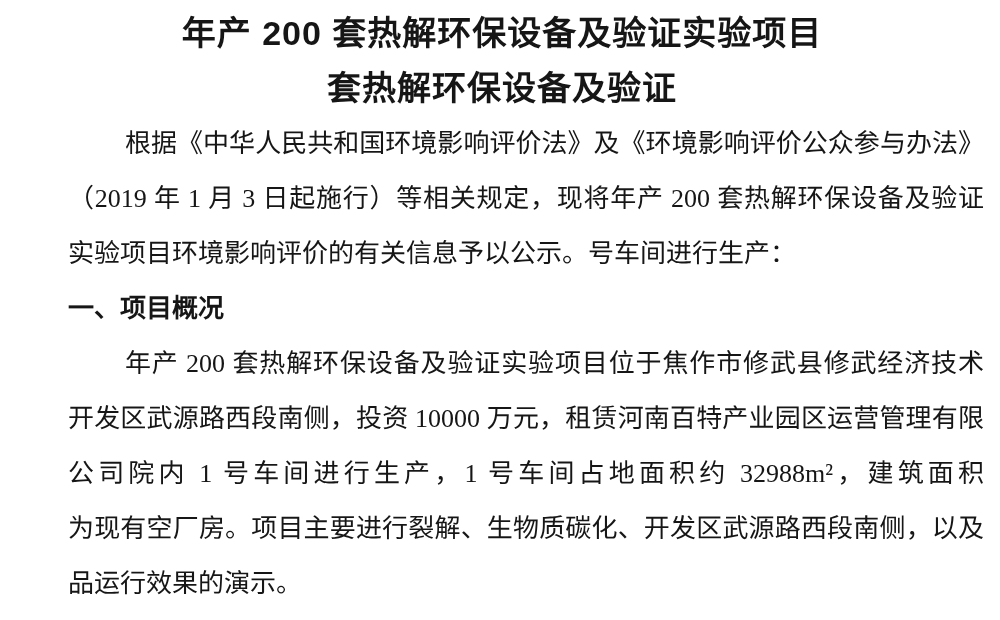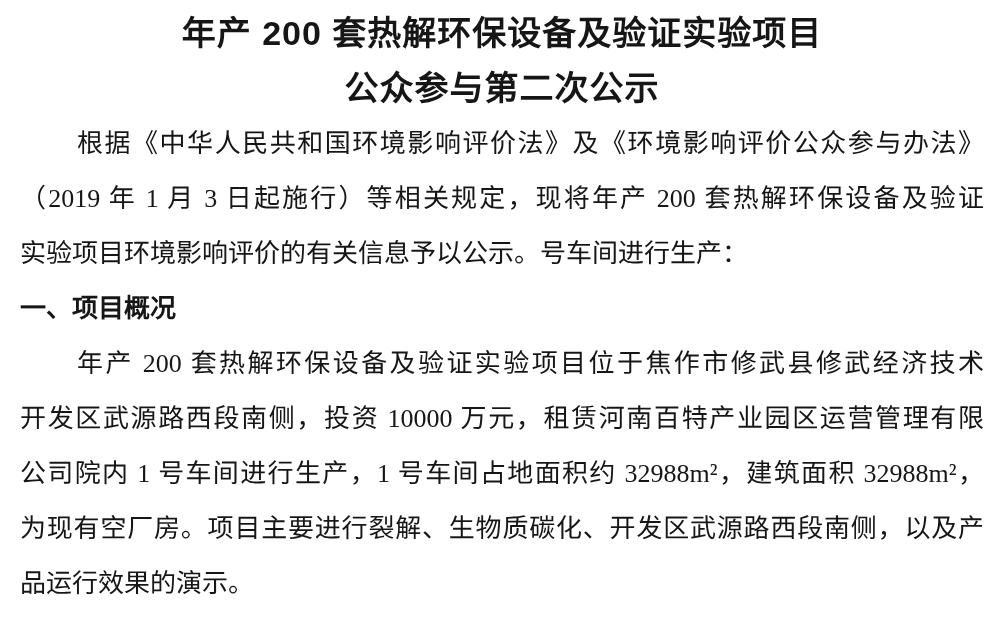--- a/index.html
+++ b/index.html
@@ -28,41 +28,42 @@
     line-height: 55px;
     height: 55px;
     letter-spacing: 1px;
     overflow: hidden;
   }
   .line {
     font-size: 26px;
     line-height: 55px;
     height: 55px;
     overflow: hidden;
+    margin-left: 48px;
   }
   .just {
     text-align: justify;
     text-align-last: justify;
   }
   .first {
     text-indent: 57px;
   }
   .heading {
     text-align: left;
     font-weight: bold;
   }
 </style>
 </head>
 <body>
 
 <div class="page">
 
   <div>
     <div class="title-line">年产 200 套热解环保设备及验证实验项目</div>
-    <div class="title-line">公众参与第二次公示</div>
+    <div class="title-line">套热解环保设备及验证</div>
   </div>
 
   <div>
     <div class="line first just">根据《中华人民共和国环境影响评价法》及《环境影响评价公众参与办法》</div>
     <div class="line just">（2019 年 1 月 3 日起施行）等相关规定，现将年产 200 套热解环保设备及验证</div>
     <div class="line">实验项目环境影响评价的有关信息予以公示。号车间进行生产：</div>
   </div>
 
   <div class="line heading">一、项目概况</div>
 

